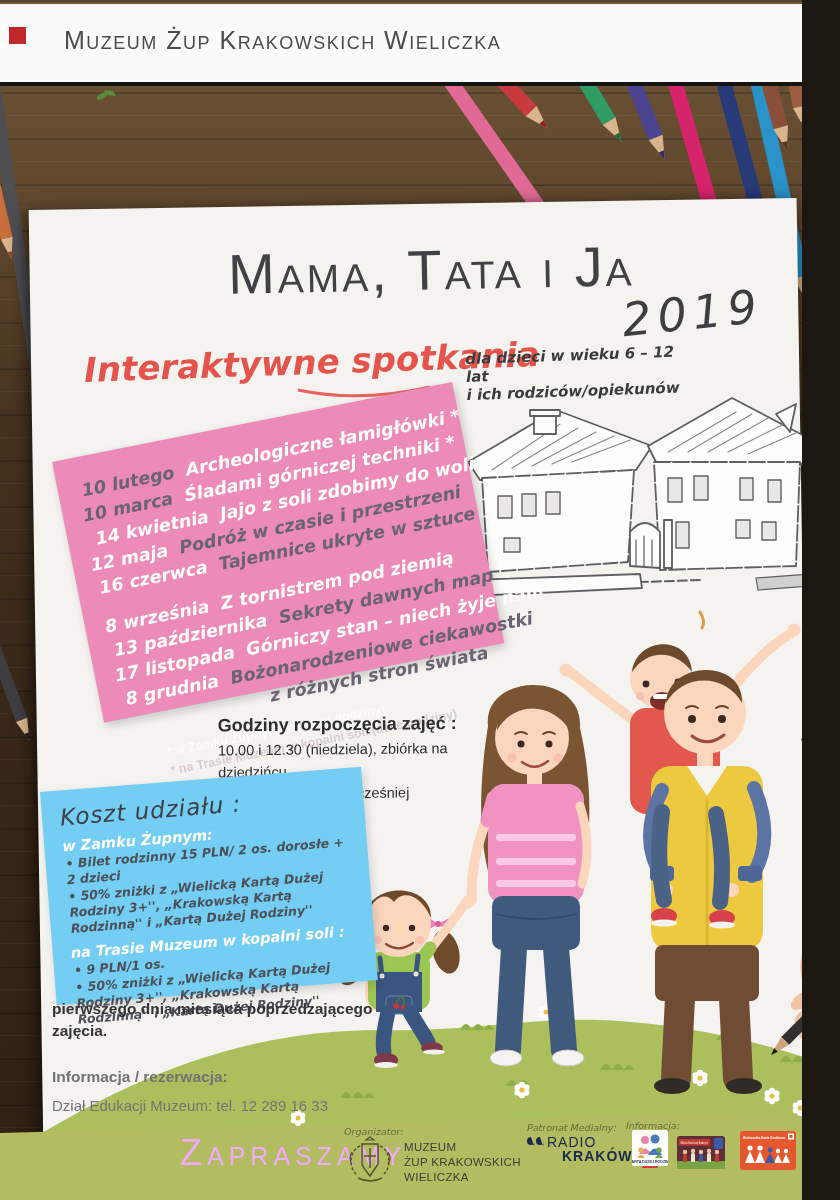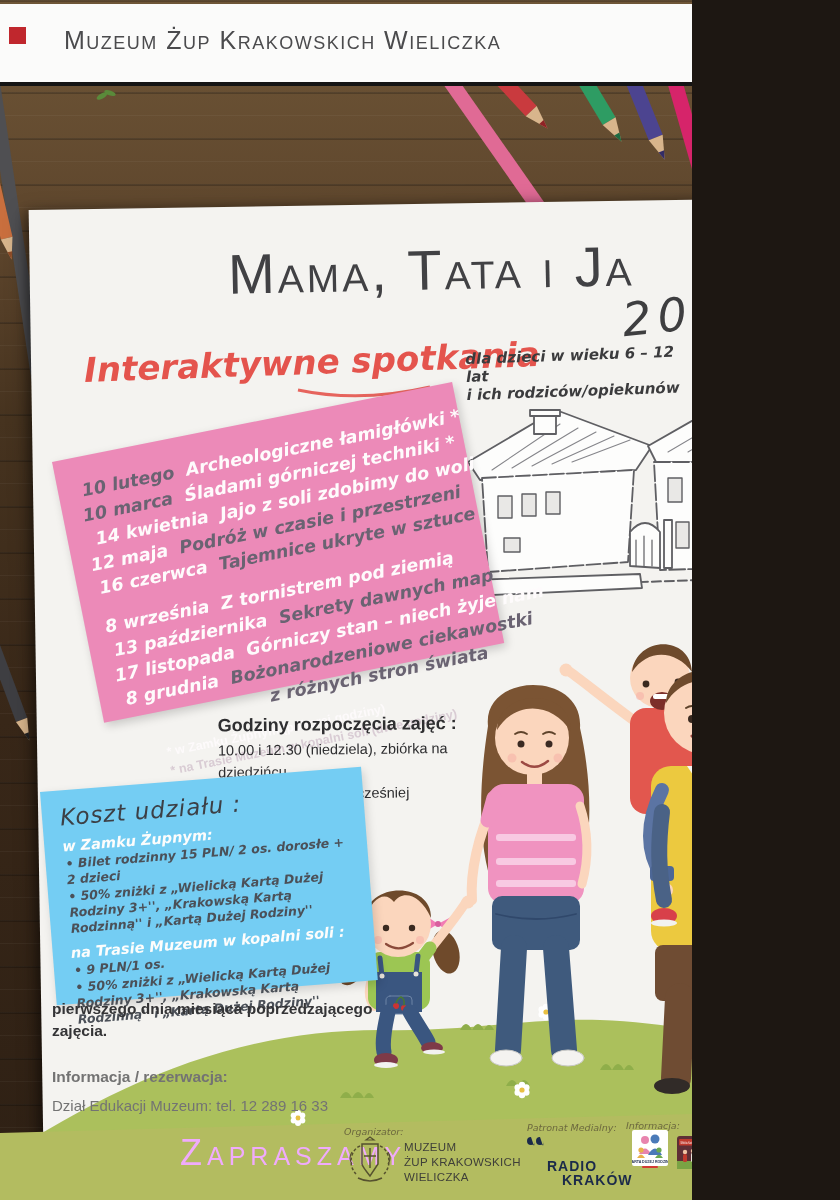--- a/index.html
+++ b/index.html
@@ -1,16 +1,16 @@
 <!DOCTYPE html>
 <html><head>
 <meta charset="utf-8">
 <style>
   html,body{margin:0;padding:0;background:#1d1712;}
-  #stage{position:relative;width:692px;height:1200px;overflow:hidden;
+  #stage{position:relative;width:802px;height:1200px;overflow:hidden;
          font-family:"Liberation Sans",sans-serif;}
   
   #wood{position:absolute;inset:0;
     background:
       repeating-linear-gradient(180deg, rgba(0,0,0,.22) 0 2px, rgba(0,0,0,0) 2px 46px),
       repeating-linear-gradient(180deg, rgba(255,255,255,.04) 0 1px, rgba(0,0,0,0) 1px 23px),
       linear-gradient(180deg,#6f5637 0,#5d452c 240px,#46331f 420px,#382718 720px,#2e2014 1200px);}
   
   #hdr{position:absolute;left:0;top:4px;width:840px;height:78px;background:#fbfbfa;
        border-bottom:4px solid #141414;z-index:6;}
@@ -62,21 +62,21 @@
   #contact .h{font-size:15.5px;font-weight:700;}
   #contact .l{font-size:15px;margin-top:11px;}
   
   .flabel{position:absolute;z-index:6;font-size:9.5px;font-style:italic;color:#6c683e;
           font-family:"DejaVu Sans",sans-serif;}
   #invite{position:absolute;left:180px;top:1132px;z-index:6;font-size:36px;letter-spacing:5px;
           color:#f0abfc;font-variant:small-caps;}
   #orgname{position:absolute;left:404px;top:1140px;z-index:6;font-size:11.5px;font-weight:400;
            color:#3f3f39;line-height:1.3;letter-spacing:.3px;}
   #radio{position:absolute;left:527px;top:1134px;z-index:6;color:#1b2a4a;}
-  #radio .r1{font-size:14px;font-weight:700;letter-spacing:1px;margin-left:20px;margin-top:24px;}
+  #radio .r1{font-size:14px;font-weight:400;letter-spacing:1px;margin-left:20px;}
   #radio .r2{font-size:14px;font-weight:700;letter-spacing:1px;margin-left:35px;margin-top:-2px;}
   #radio svg{position:absolute;left:0;top:2px;}
   .card{position:absolute;z-index:6;}
 </style>
 </head>
 <body>
 
 <div id="stage">
   <div id="wood"></div>
 

